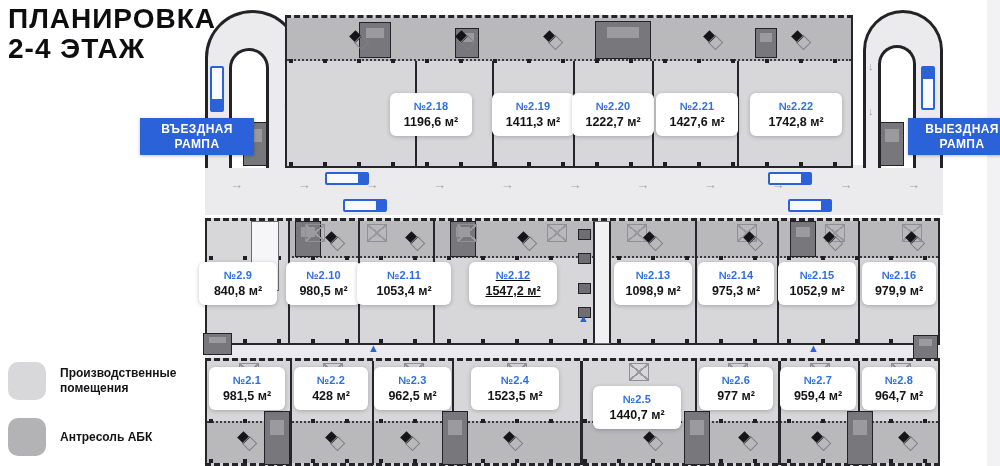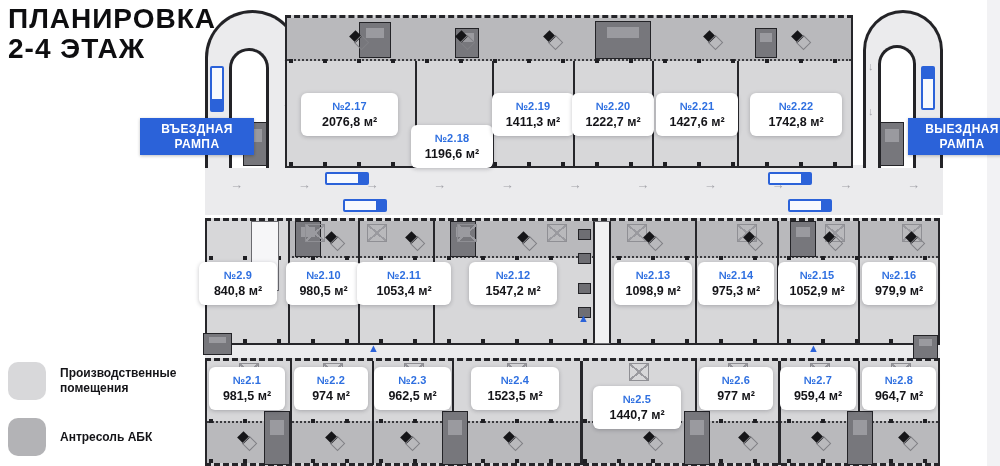--- a/index.html
+++ b/index.html
@@ -220,25 +220,21 @@
   <div class="tower" style="left:203px;top:333px;width:29px;height:22px;"></div>
   <div class="tower" style="left:913px;top:335px;width:25px;height:24px;"></div>
 
   <span class="stair-blue" style="left:368px;top:342px;">▲</span>
   <span class="stair-blue" style="left:578px;top:312px;">▲</span>
   <span class="stair-blue" style="left:808px;top:342px;">▲</span>
 
   <div class="badge" style="left:140px;top:118px;width:114px;height:37px;">ВЪЕЗДНАЯ РАМПА</div>
   <div class="badge" style="left:908px;top:118px;width:108px;height:37px;">ВЫЕЗДНАЯ РАМПА</div>
 
-  <div class="ulabel" style="left:301px;top:93px;width:97px;">
-    <div class="u-no">№2.17</div>
-    <div class="u-area">2076,8 м²</div>
-  </div>
-  <div class="ulabel" style="left:411px;top:93px;width:82px;margin-top:32px;">
+  <div class="ulabel" style="left:390px;top:93px;width:82px;">
     <div class="u-no">№2.18</div>
     <div class="u-area">1196,6 м²</div>
   </div>
   <div class="ulabel" style="left:492px;top:93px;width:82px;">
     <div class="u-no">№2.19</div>
     <div class="u-area">1411,3 м²</div>
   </div>
   <div class="ulabel" style="left:572px;top:93px;width:82px;">
     <div class="u-no">№2.20</div>
     <div class="u-area">1222,7 м²</div>
@@ -257,21 +253,21 @@
     <div class="u-area">840,8 м²</div>
   </div>
   <div class="ulabel" style="left:286px;top:262px;width:75px;">
     <div class="u-no">№2.10</div>
     <div class="u-area">980,5 м²</div>
   </div>
   <div class="ulabel" style="left:357px;top:262px;width:94px;">
     <div class="u-no">№2.11</div>
     <div class="u-area">1053,4 м²</div>
   </div>
-  <div class="ulabel" style="left:469px;top:262px;width:88px;">
+  <div class="ulabel" style="left:469px;top:262px;width:88px;text-decoration:underline;">
     <div class="u-no">№2.12</div>
     <div class="u-area">1547,2 м²</div>
   </div>
   <div class="ulabel" style="left:614px;top:262px;width:78px;">
     <div class="u-no">№2.13</div>
     <div class="u-area">1098,9 м²</div>
   </div>
   <div class="ulabel" style="left:698px;top:262px;width:76px;">
     <div class="u-no">№2.14</div>
     <div class="u-area">975,3 м²</div>
@@ -284,21 +280,21 @@
     <div class="u-no">№2.16</div>
     <div class="u-area">979,9 м²</div>
   </div>
 
   <div class="ulabel" style="left:209px;top:367px;width:76px;">
     <div class="u-no">№2.1</div>
     <div class="u-area">981,5 м²</div>
   </div>
   <div class="ulabel" style="left:294px;top:367px;width:74px;">
     <div class="u-no">№2.2</div>
-    <div class="u-area">974 м²</div>
+    <div class="u-area">428 м²</div>
   </div>
   <div class="ulabel" style="left:374px;top:367px;width:77px;">
     <div class="u-no">№2.3</div>
     <div class="u-area">962,5 м²</div>
   </div>
   <div class="ulabel" style="left:471px;top:367px;width:88px;">
     <div class="u-no">№2.4</div>
     <div class="u-area">1523,5 м²</div>
   </div>
   <div class="ulabel" style="left:593px;top:367px;width:88px;margin-top:19px;">

